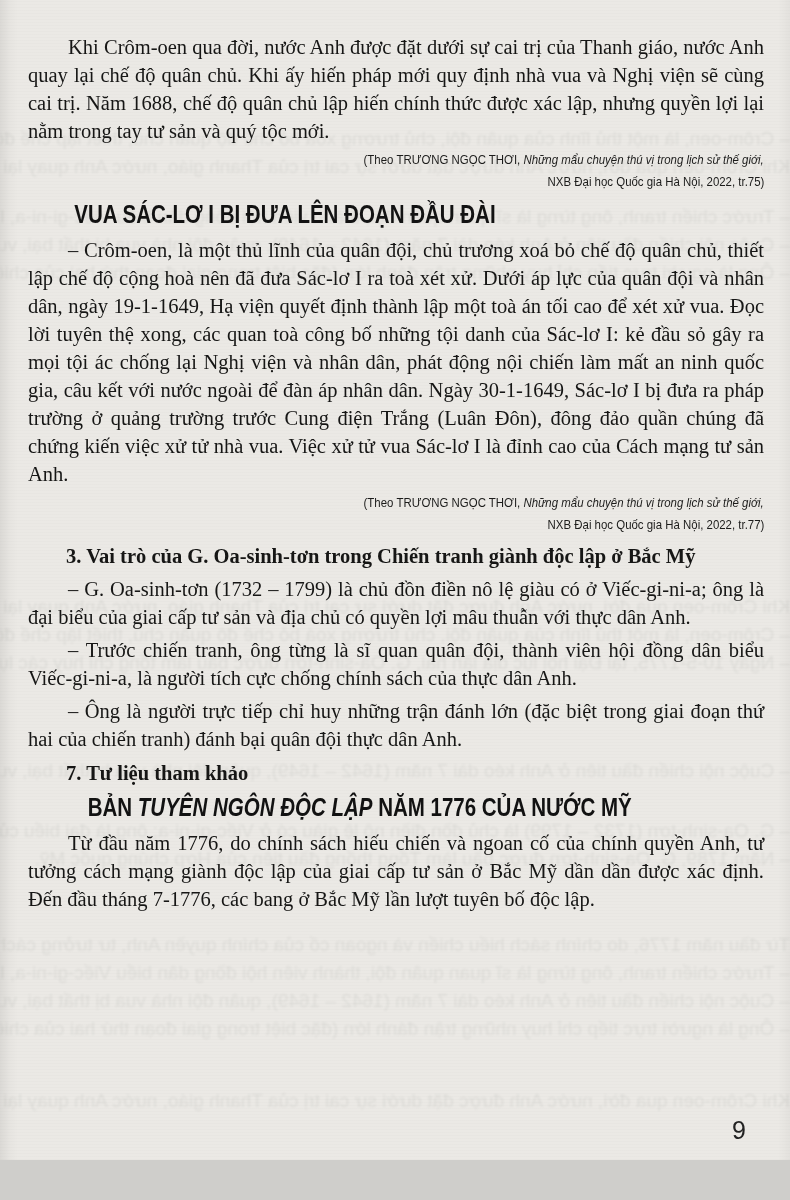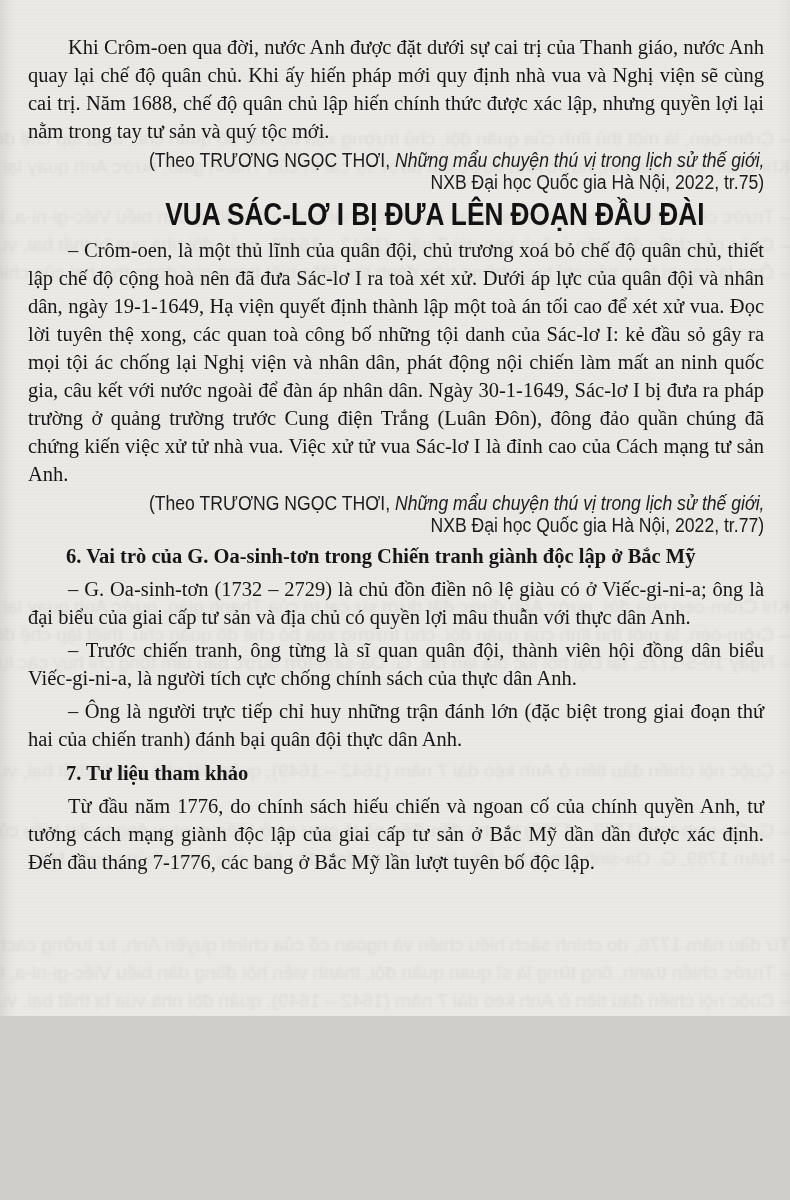--- a/index.html
+++ b/index.html
@@ -1,18 +1,18 @@
 <!DOCTYPE html>
 <html lang="vi"><head>
 <meta charset="utf-8">
 <style>
   html,body { margin:0; padding:0; background:#cfcecb; }
   .page {
     position:relative;
-    width:790px; height:1016px;
+    width:790px; height:1160px;
     margin:0 auto;
     background:
       linear-gradient(90deg, rgba(0,0,0,.07) 0, rgba(0,0,0,.02) 10px, rgba(0,0,0,0) 18px),
       linear-gradient(270deg, rgba(0,0,0,.035) 0, rgba(0,0,0,0) 12px),
       repeating-linear-gradient(0deg, rgba(0,0,0,.012) 0 1px, rgba(255,255,255,.01) 1px 3px),
       #ebe9e5;
     overflow:hidden;
     font-family:"Liberation Serif", serif;
     color:#161615;
   }
@@ -35,30 +35,30 @@
   p { margin:0; }
   .body {
     font-size:20.5px; line-height:28px;
     text-align:justify;
     margin-bottom:4px;
   }
   .indent { text-indent:40px; }
   .source {
     text-align:right;
     font-family:"Liberation Sans", sans-serif;
-    font-size:20px; line-height:22px;
+    font-size:13px; line-height:22px;
     margin:2px 0 6px;
     color:#1c1c1b;
   }
   .cond-r { display:inline-block; transform:scaleX(.88); transform-origin:100% 50%; white-space:nowrap; }
   .head-cond {
     margin:1px 0 7px;
-    text-align:right;
+    text-align:left;
     font-family:"Liberation Sans", sans-serif;
-    font-weight:bold; font-size:32px; line-height:30px;
+    font-weight:bold; font-size:25px; line-height:30px;
     color:#121212;
   }
   .cond-c { display:inline-block; transform:scaleX(.82); transform-origin:50% 50%; white-space:nowrap; }
   .sec {
     margin:6px 0 4px;
     font-size:20.5px; line-height:29px;
     font-weight:bold;
     text-indent:38px;
   }
   .pt { margin-bottom:5px; }
@@ -105,28 +105,29 @@
     <h2 class="head-cond"><span class="cond-c">VUA SÁC-LƠ I BỊ ĐƯA LÊN ĐOẠN ĐẦU ĐÀI</span></h2>
 
 
     <p class="body indent">– Crôm-oen, là một thủ lĩnh của quân đội, chủ trương xoá bỏ chế độ quân chủ, thiết lập chế độ cộng hoà nên đã đưa Sác-lơ I ra toà xét xử. Dưới áp lực của quân đội và nhân dân, ngày 19-1-1649, Hạ viện quyết định thành lập một toà án tối cao để xét xử vua. Đọc lời tuyên thệ xong, các quan toà công bố những tội danh của Sác-lơ I: kẻ đầu sỏ gây ra mọi tội ác chống lại Nghị viện và nhân dân, phát động nội chiến làm mất an ninh quốc gia, câu kết với nước ngoài để đàn áp nhân dân. Ngày 30-1-1649, Sác-lơ I bị đưa ra pháp trường ở quảng trường trước Cung điện Trắng (Luân Đôn), đông đảo quần chúng đã chứng kiến việc xử tử nhà vua. Việc xử tử vua Sác-lơ I là đỉnh cao của Cách mạng tư sản Anh.</p>
 
     <p class="source">
       <span class="cond-r"><span>(Theo TRƯƠNG NGỌC THƠI, </span><i>Những mẩu chuyện thú vị trong lịch sử thế giới,</i></span><br>
       <span class="cond-r">NXB Đại học Quốc gia Hà Nội, 2022, tr.77)</span>
     </p>
 
-    <h3 class="sec">6. Vai trò của G. Oa-sinh-tơn trong Chiến tranh giành độc lập ở Bắc Mỹ</h3>
+    <h3 class="sec">3. Vai trò của G. Oa-sinh-tơn trong Chiến tranh giành độc lập ở Bắc Mỹ</h3>
 
-    <p class="body indent pt">– G. Oa-sinh-tơn (1732 – 2729) là chủ đồn điền nô lệ giàu có ở Viếc-gi-ni-a; ông là đại biểu của giai cấp tư sản và địa chủ có quyền lợi mâu thuẫn với thực dân Anh.</p>
+    <p class="body indent pt">– G. Oa-sinh-tơn (1732 – 1799) là chủ đồn điền nô lệ giàu có ở Viếc-gi-ni-a; ông là đại biểu của giai cấp tư sản và địa chủ có quyền lợi mâu thuẫn với thực dân Anh.</p>
     <p class="body indent pt">– Trước chiến tranh, ông từng là sĩ quan quân đội, thành viên hội đồng dân biểu Viếc-gi-ni-a, là người tích cực chống chính sách của thực dân Anh.</p>
     <p class="body indent pt">– Ông là người trực tiếp chỉ huy những trận đánh lớn (đặc biệt trong giai đoạn thứ hai của chiến tranh) đánh bại quân đội thực dân Anh.</p>
 
     <h3 class="sec">7. Tư liệu tham khảo</h3>
 
+    <h2 class="head-cond"><span class="cond-c"><span>BẢN </span><i>TUYÊN NGÔN ĐỘC LẬP</i><span> NĂM 1776 CỦA NƯỚC MỸ</span></span></h2>
 
     <p class="body indent">Từ đầu năm 1776, do chính sách hiếu chiến và ngoan cố của chính quyền Anh, tư tưởng cách mạng giành độc lập của giai cấp tư sản ở Bắc Mỹ dần dần được xác định. Đến đầu tháng 7-1776, các bang ở Bắc Mỹ lần lượt tuyên bố độc lập.</p>
 
   </div>
 
   <div class="page-number">9</div>
 
 </div>
 
 </body></html>

